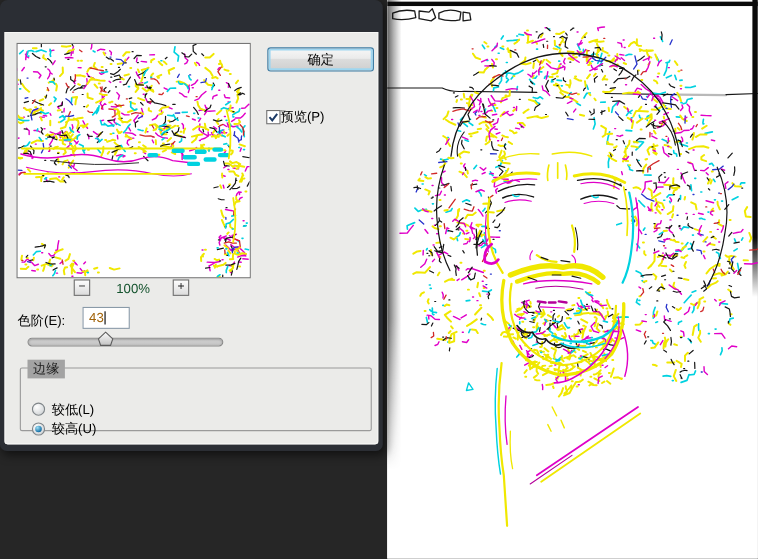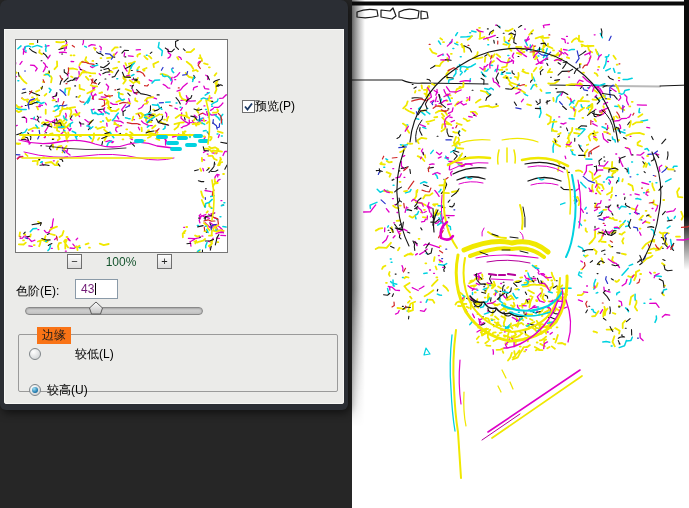--- a/index.html
+++ b/index.html
@@ -35,33 +35,33 @@
        border:1px solid #767676;box-sizing:border-box;overflow:hidden;cursor:grab;}
   .zoom-btn{position:absolute;width:15px;height:15px;box-sizing:border-box;
        border:1px solid #6f6f6f;background:linear-gradient(#fdfdfd,#dcdcdc);
        font-size:11px;line-height:12px;text-align:center;color:#222;cursor:pointer;}
   .zoom-out{left:63px;top:225px;}
   .zoom-in{left:153px;top:225px;}
   .zoom-val{position:absolute;left:84px;top:226px;width:66px;text-align:center;
        font-size:12px;color:#14532d;}
   .lvl-label{position:absolute;left:12px;top:254px;font-size:12px;color:#000;}
   .lvl-input{position:absolute;left:71px;top:250px;width:43px;height:20px;background:#fff;
-       border:1px solid #8a9aa8;box-sizing:border-box;font-size:12px;color:#701a75;
+       border:1px solid #8a9aa8;box-sizing:border-box;font-size:12px;color:#a16207;
        padding:2px 0 0 5px;cursor:text;}
   .caret{display:inline-block;width:1px;height:12px;background:#000;vertical-align:-2px;margin-left:1px;}
   .slider{position:absolute;left:21px;top:278px;width:178px;height:8px;border-radius:4px;
        border:1px solid #898989;box-sizing:border-box;
        background:linear-gradient(#d9d9d9,#c0c0c0);box-shadow:inset 0 1px 2px rgba(0,0,0,.25);cursor:pointer;}
   .slider-thumb{position:absolute;top:272px;width:16px;height:14px;cursor:pointer;}
   .groupbox{position:absolute;left:14px;top:305px;width:320px;height:58px;box-sizing:border-box;
        border:1px solid #9a9a9a;border-radius:2px;}
-  .legend{position:absolute;left:18px;top:-8px;background:#f97316;padding:0 5px;
+  .legend{position:absolute;left:6px;top:-8px;background:#a3a3a3;padding:0 5px;
        font-size:12px;color:#1a1a1a;}
   .radio-row{position:absolute;left:10px;height:14px;display:flex;align-items:center;cursor:pointer;}
-  .radio-row.r0{top:12px;gap:28px;} .radio-row.r1{top:48px;}
+  .radio-row.r0{top:30px;} .radio-row.r1{top:48px;}
   .radio{width:12px;height:12px;border-radius:50%;border:1px solid #7f8589;box-sizing:border-box;
        background:radial-gradient(circle at 35% 30%,#ffffff,#d5d8da 75%);position:relative;}
   .radio.sel::after{content:"";position:absolute;left:2px;top:2px;width:6px;height:6px;border-radius:50%;
        background:radial-gradient(circle at 35% 30%,#9fe0f5,#2079ad 65%,#0c4a72);}
   .radio-label{font-size:12px;color:#000;margin-left:6px;}
   .btn{position:absolute;left:239px;width:97px;height:22px;box-sizing:border-box;border-radius:3px;
        font-size:12px;color:#000;text-align:center;line-height:20px;cursor:pointer;
        background:linear-gradient(#f7f7f7 0%,#ebebeb 45%,#dcdcdc 50%,#cfcfcf 100%);}
   .btn-ok{top:14px;border:1px solid #3f7da4;box-shadow:inset 0 0 0 2px #9ed6f0,inset 0 1px 0 #fff;}
   .btn-cancel{top:39px;border:1px solid #8e8e8e;box-shadow:inset 0 1px 0 #fff;height:21px;}
@@ -222,20 +222,23 @@
         <div class="radio-row r0">
           <span class="radio" id="radio-0"></span>
           <span class="radio-label">较低(L)</span>
         </div>
         <div class="radio-row r1">
           <span class="radio sel" id="radio-1"></span>
           <span class="radio-label">较高(U)</span>
         </div>
       </div>
 
+      <div class="btn btn-ok">
+        <span>确定</span>
+      </div>
       <div class="chk-row">
         <span class="chk">
           <svg width="11" height="11" viewBox="0 0 11 11">
               <path d="M2,5.5 L4.5,8.5 L9,2.5" fill="none" stroke="#1c3a66" stroke-width="1.8"></path>
             </svg>
         </span>
         <span class="chk-label">预览(P)</span>
       </div>
 
     </div>

